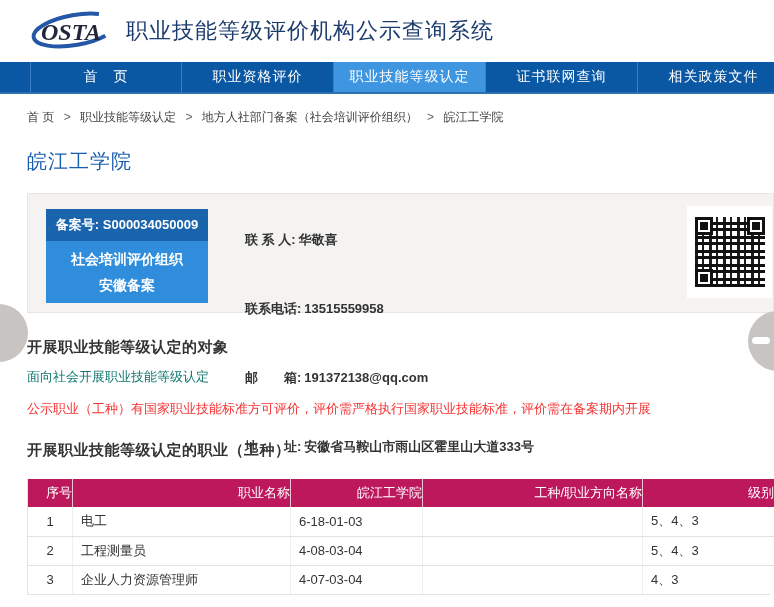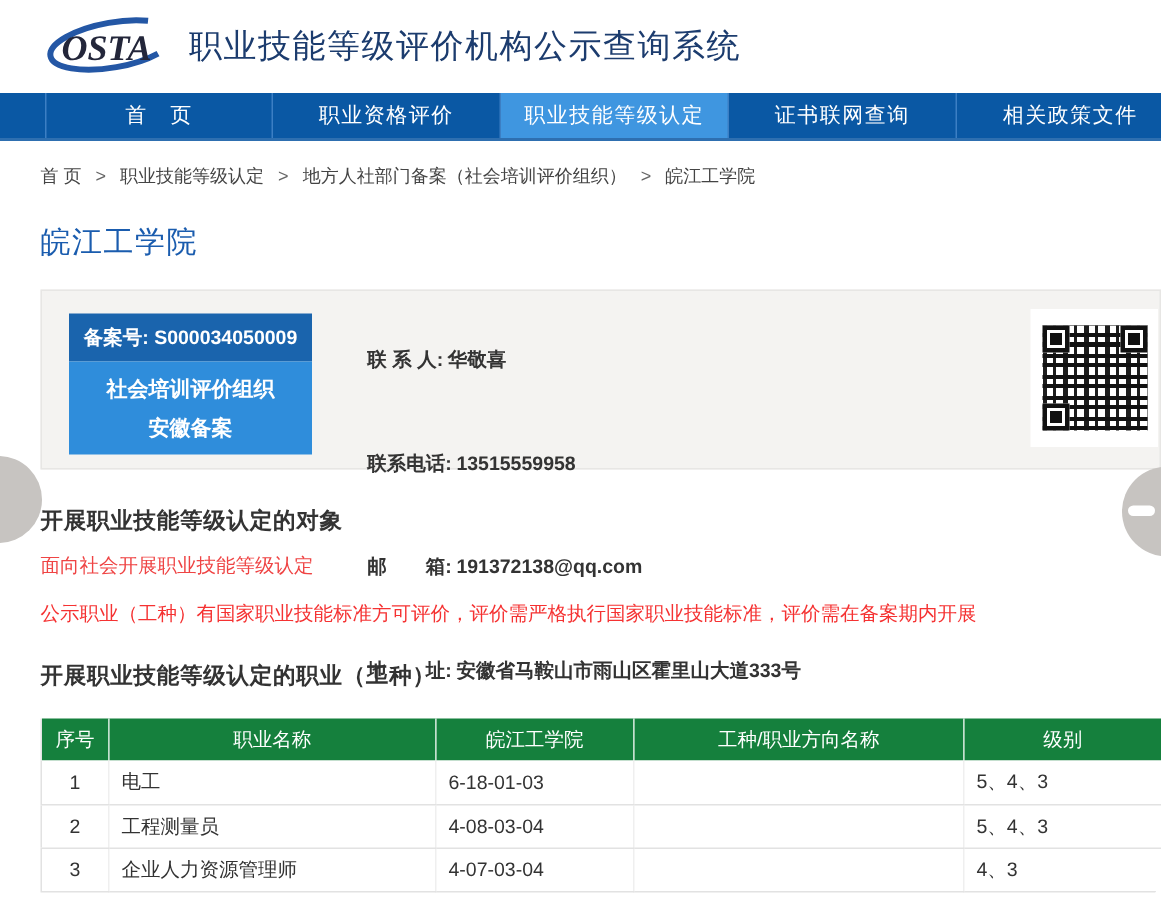--- a/index.html
+++ b/index.html
@@ -56,28 +56,28 @@
   .car-btn { position:absolute; border-radius:50%; background:#c7c4c1; cursor:pointer; z-index:5; }
   .car-prev { left:-30px; top:304px; width:58px; height:58px; }
   .car-next { left:748px; top:311px; width:60px; height:60px; }
   .car-next::after { content:""; position:absolute; left:4px; top:26px; width:18px; height:7px;
                      border-radius:4px; background:#fff; }
 
   
   .sec-heading { position:absolute; left:27px; font-size:15px; font-weight:600; color:#333; letter-spacing:0.5px; }
   .sec-heading.h1 { top:338px; }
   .sec-heading.h2 { top:441px; }
-  .target-link { position:absolute; left:27px; top:368px; font-size:13px; color:#ef4444; }
+  .target-link { position:absolute; left:27px; top:368px; font-size:13px; color:#0f766e; }
   .notice-red { position:absolute; left:27px; top:400px; font-size:13px; color:#f53232; white-space:nowrap; }
 
   
   .occ-table { position:absolute; left:27px; top:479px; width:747px; border-collapse:collapse;
                table-layout:fixed; font-size:13px; border-left:1px solid #e2e2e2; }
-  .occ-table th { background:#15803d; color:#fff; font-weight:normal; height:28px;
-                  border-right:1px solid rgba(255,255,255,.75); text-align:center; }
+  .occ-table th { background:#be185d; color:#fff; font-weight:normal; height:28px;
+                  border-right:1px solid rgba(255,255,255,.75); text-align:right; }
   .occ-table td { height:29px; border-bottom:1px solid #e2e2e2; border-right:1px solid #efefef;
                   color:#333; padding-left:8px; background:#fff; }
   .occ-table td.center { text-align:center; padding-left:0; }
   .col-idx { width:45px; } .col-name { width:218px; } .col-code { width:132px; }
   .col-dir { width:220px; } .col-level { width:132px; }
 </style>
 </head>
 <body>
 
 <div id="app">

